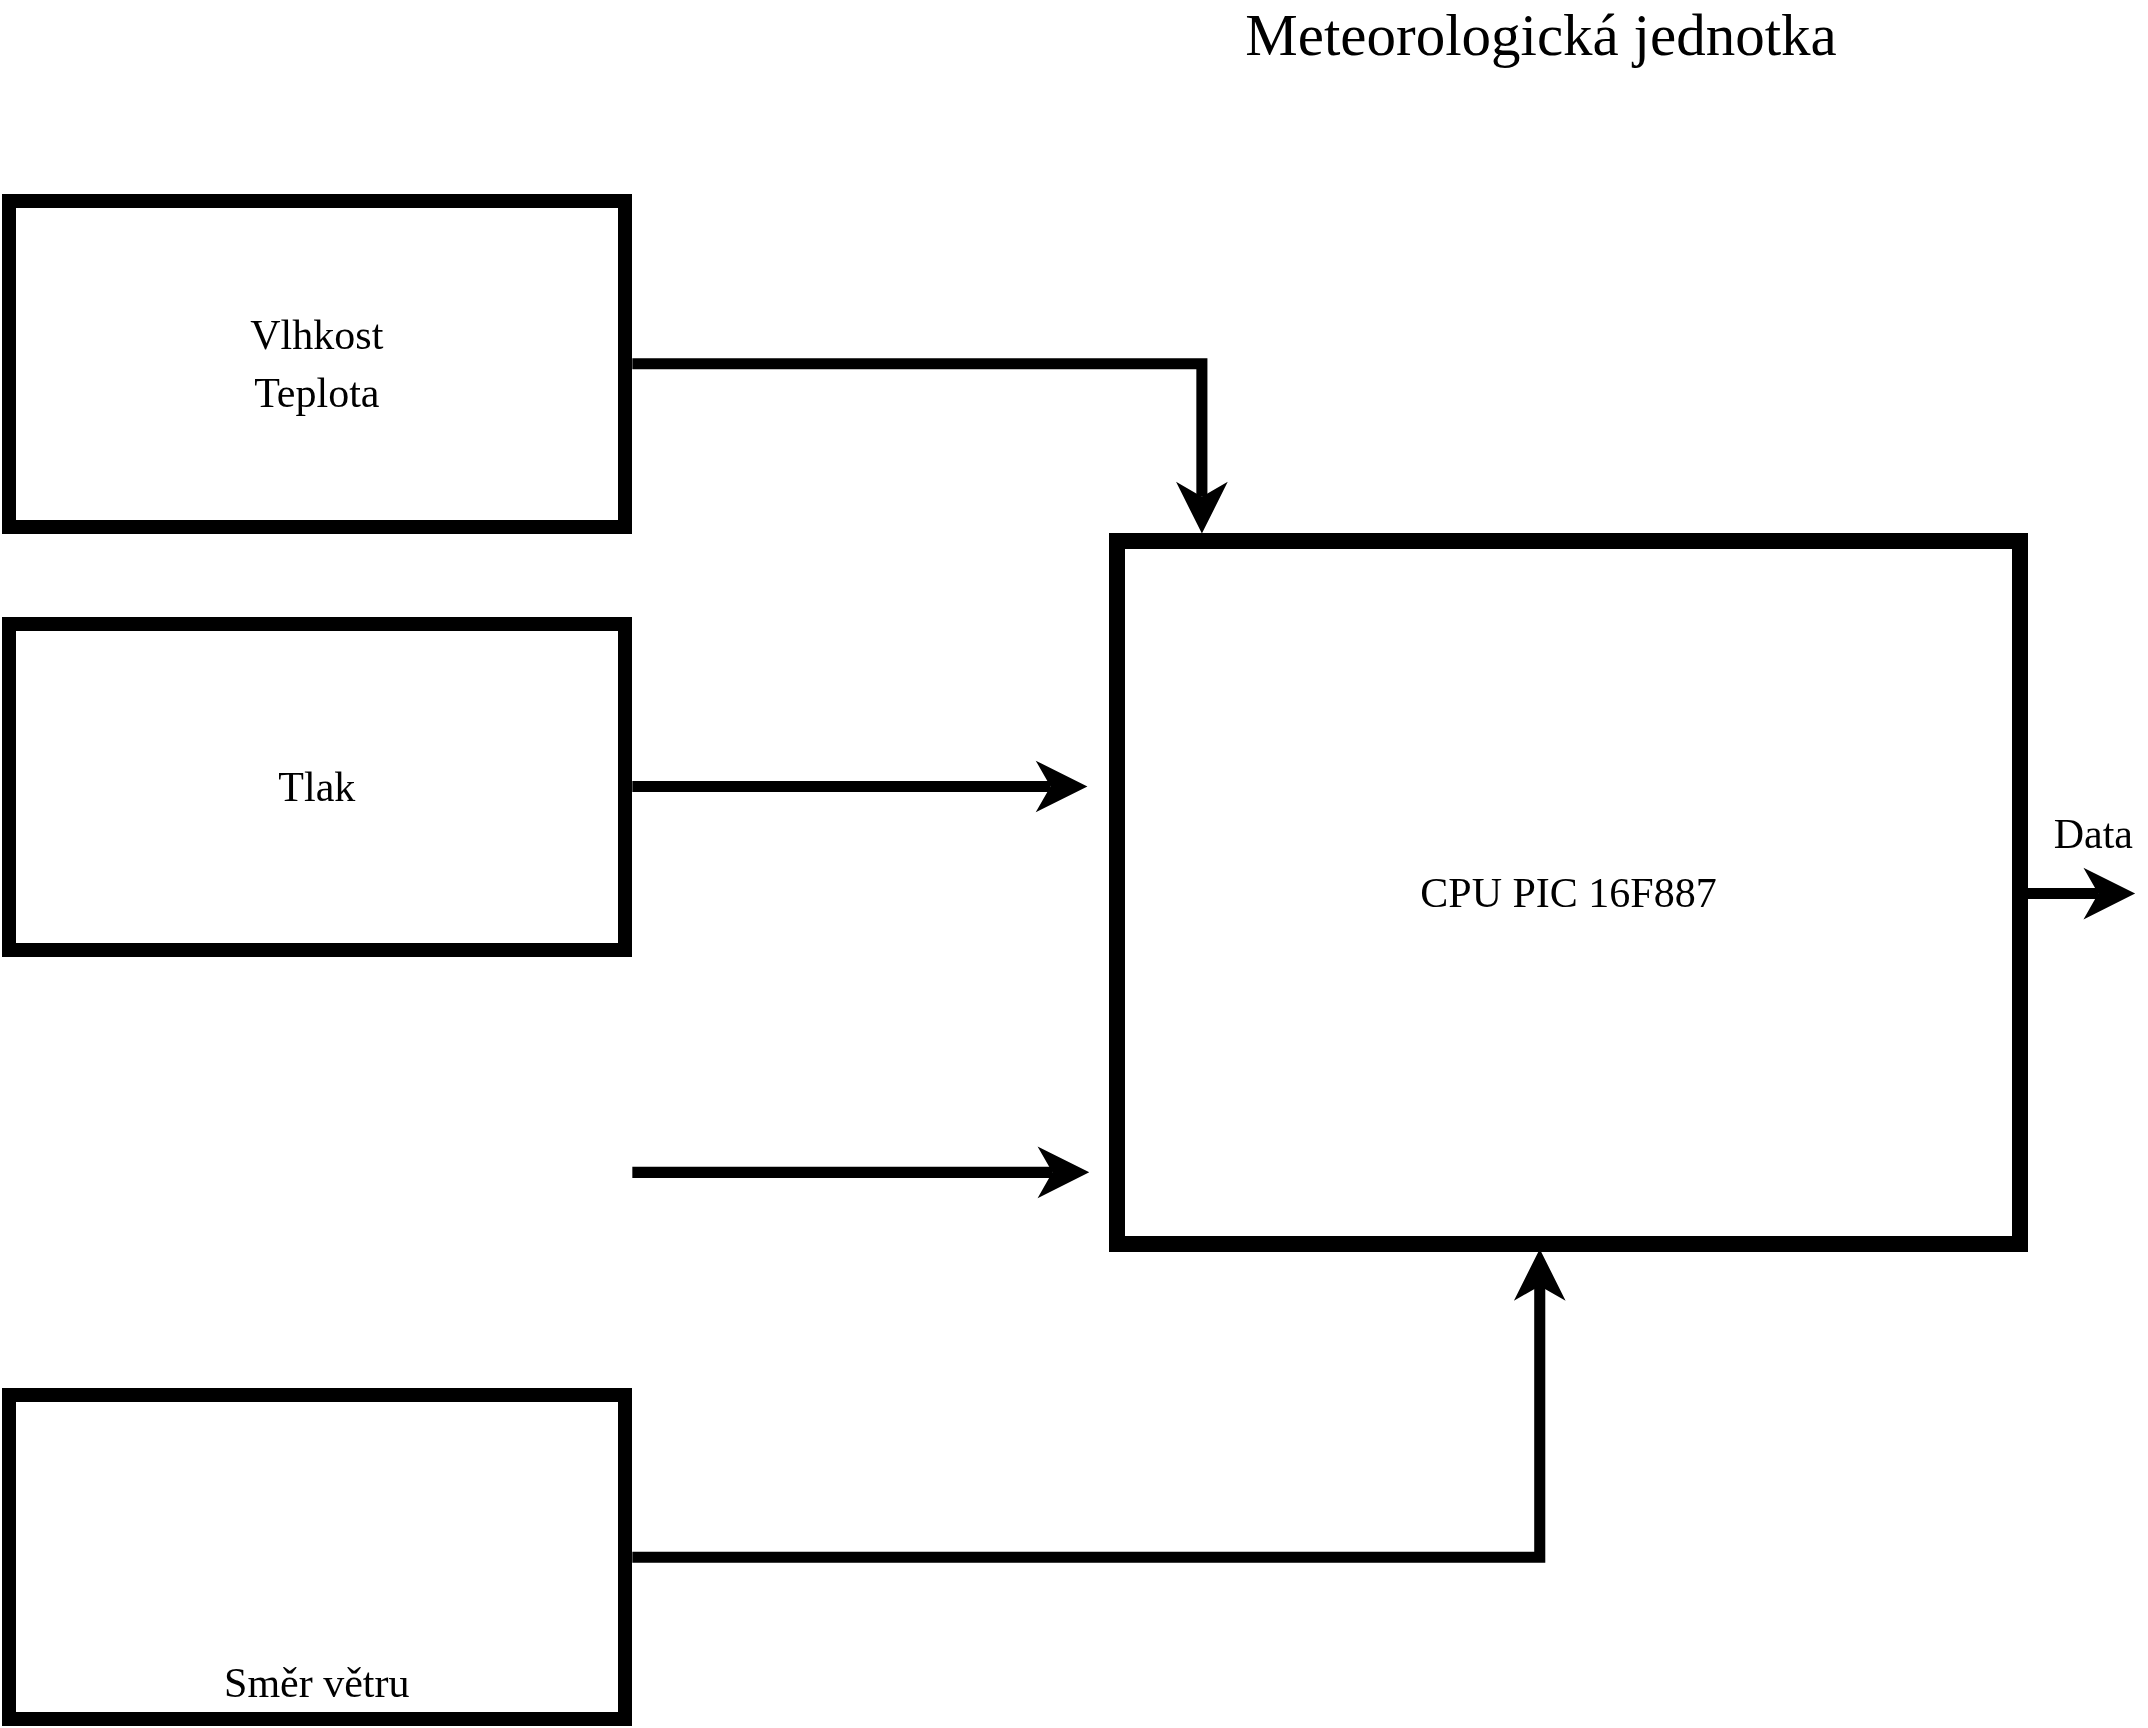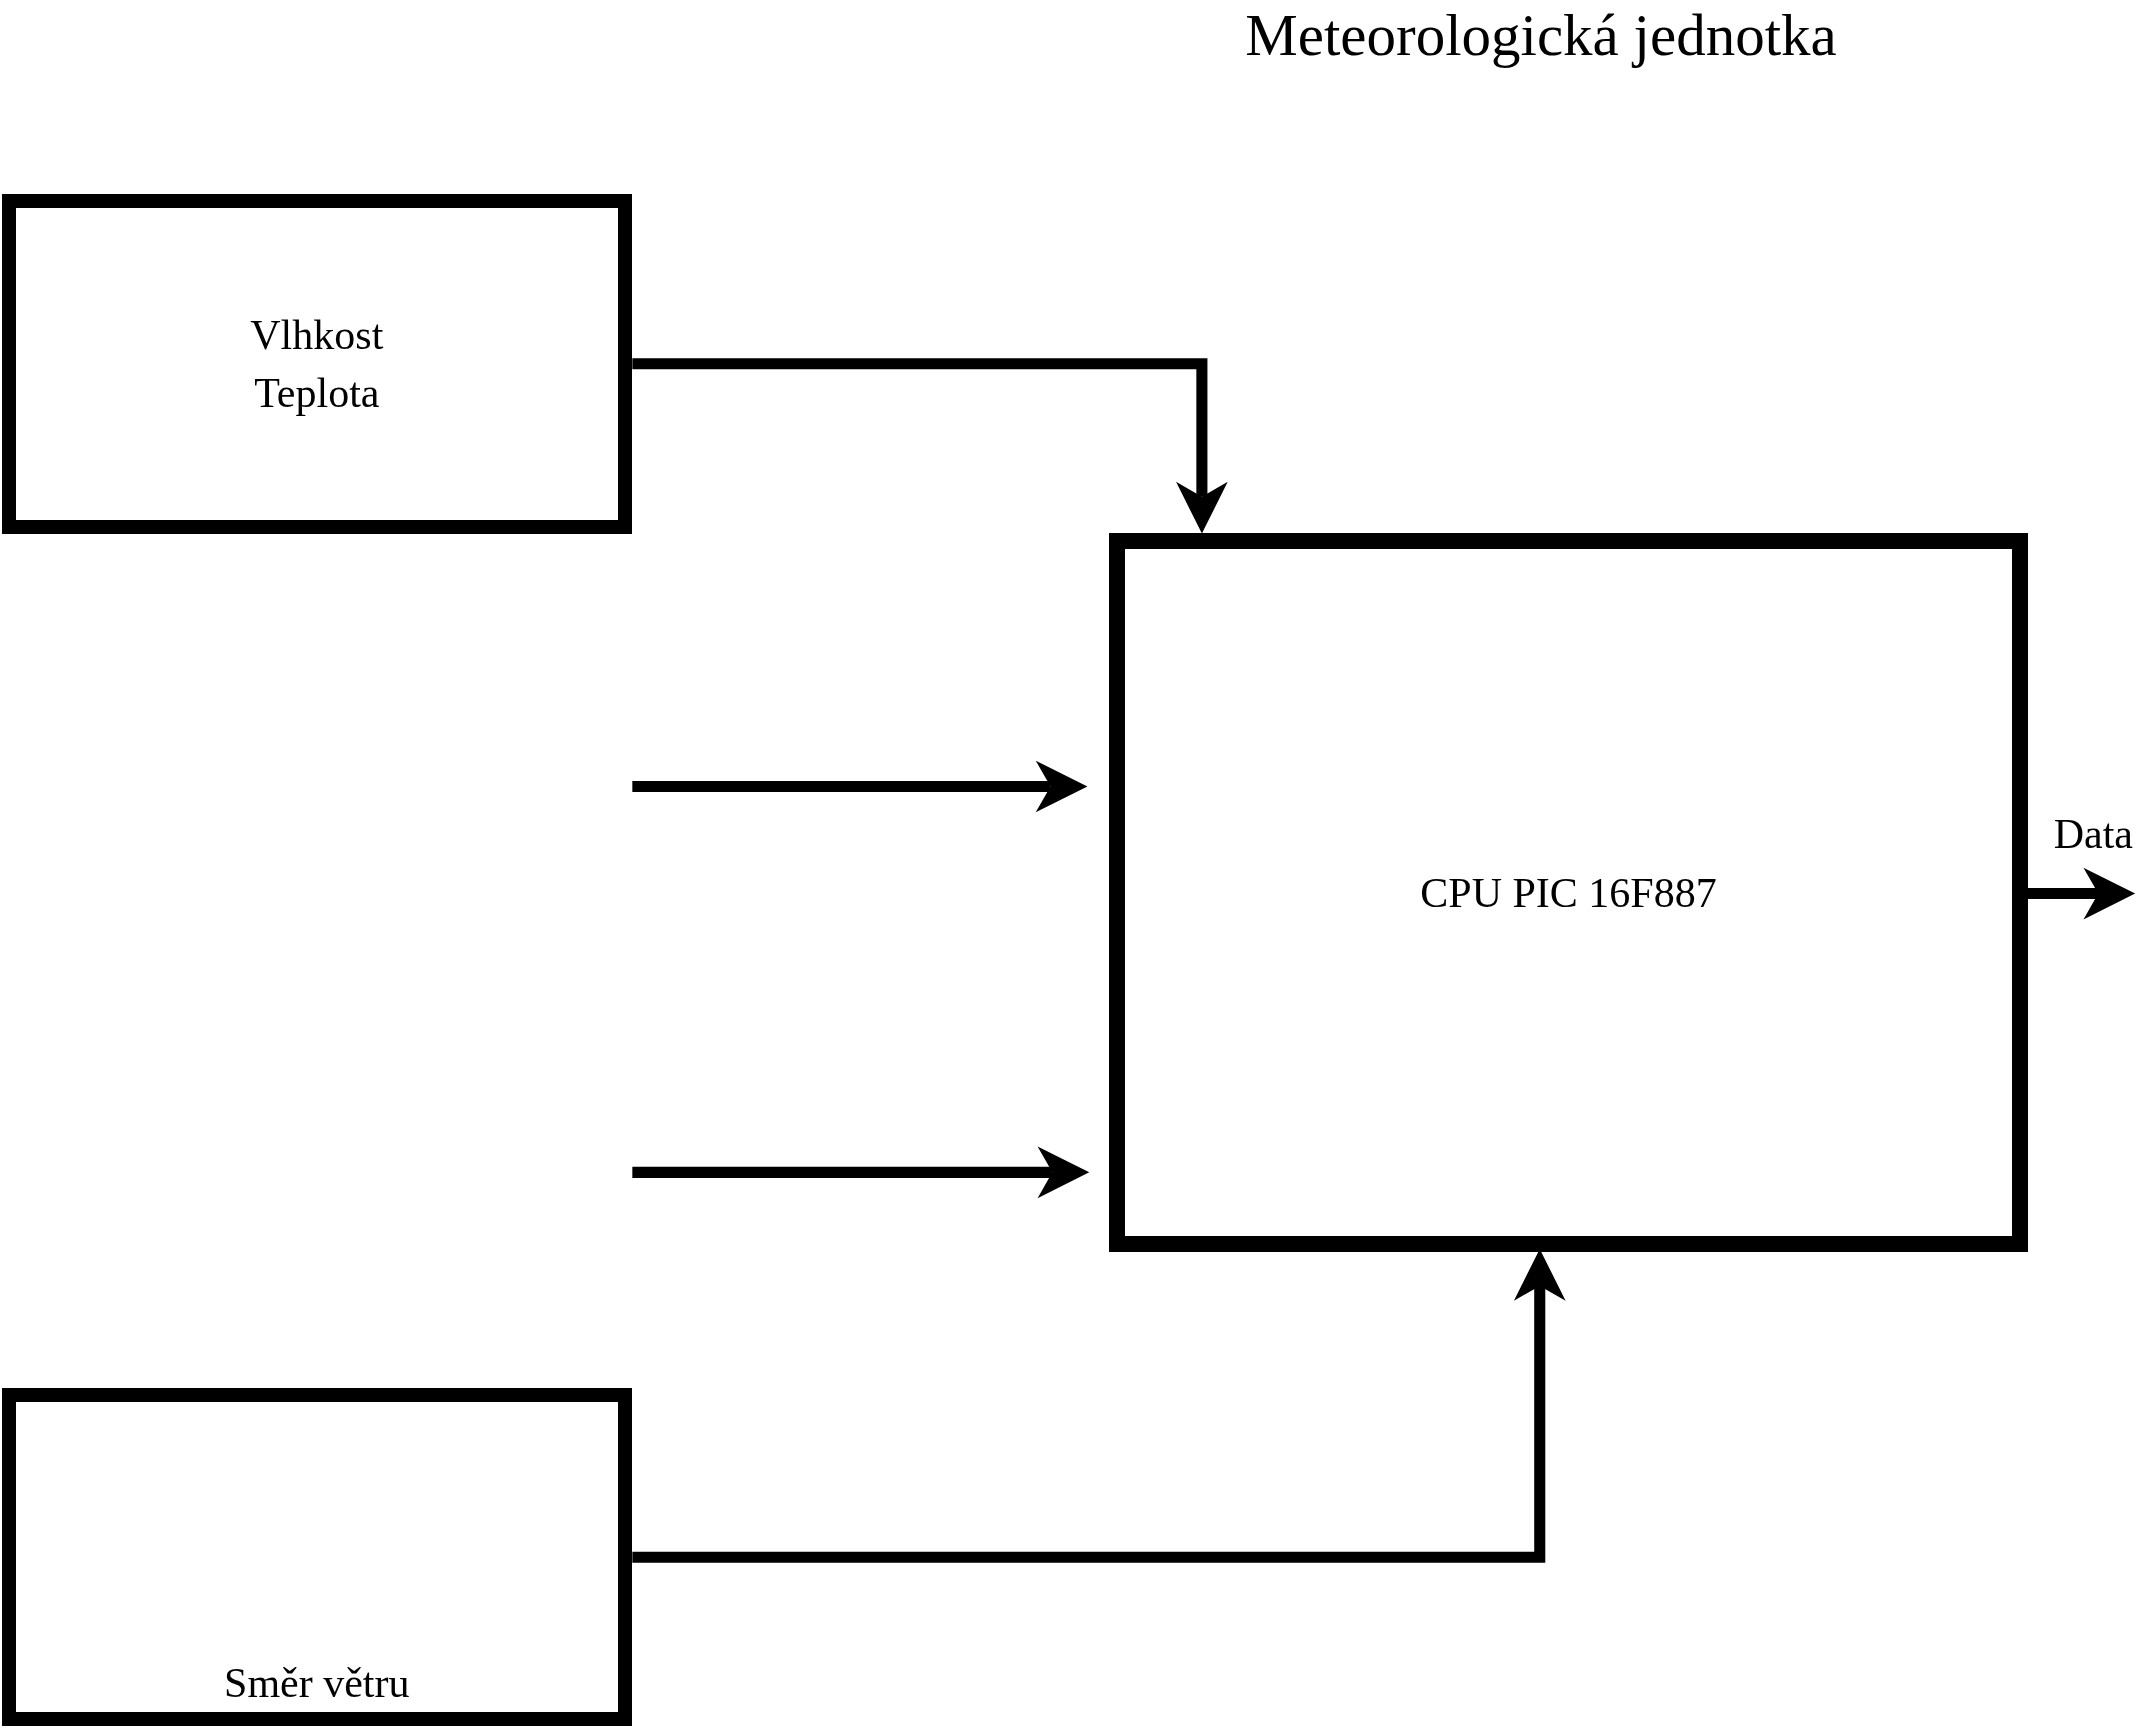--- a/index.html
+++ b/index.html
@@ -102,20 +102,23 @@
 
     <polyline class="wire" points="2135,968 2273,968"></polyline>
     <polygon class="head" points="0,0 -56,-28 -40,0 -56,28" transform="translate(2313,968)"></polygon>
   </svg>
 
   <div class="block" id="box-humidity">
     <div class="lbl">Vlhkost</div>
     <div class="lbl">Teplota</div>
   </div>
 
+  <div class="block" id="box-pressure">
+    <div class="lbl">Tlak</div>
+  </div>
 
 
   <div class="block" id="box-winddir">
     <div class="lbl">Směr větru</div>
   </div>
 
   <div class="block" id="box-cpu">
     <div class="lbl">CPU PIC 16F887</div>
   </div>
 

